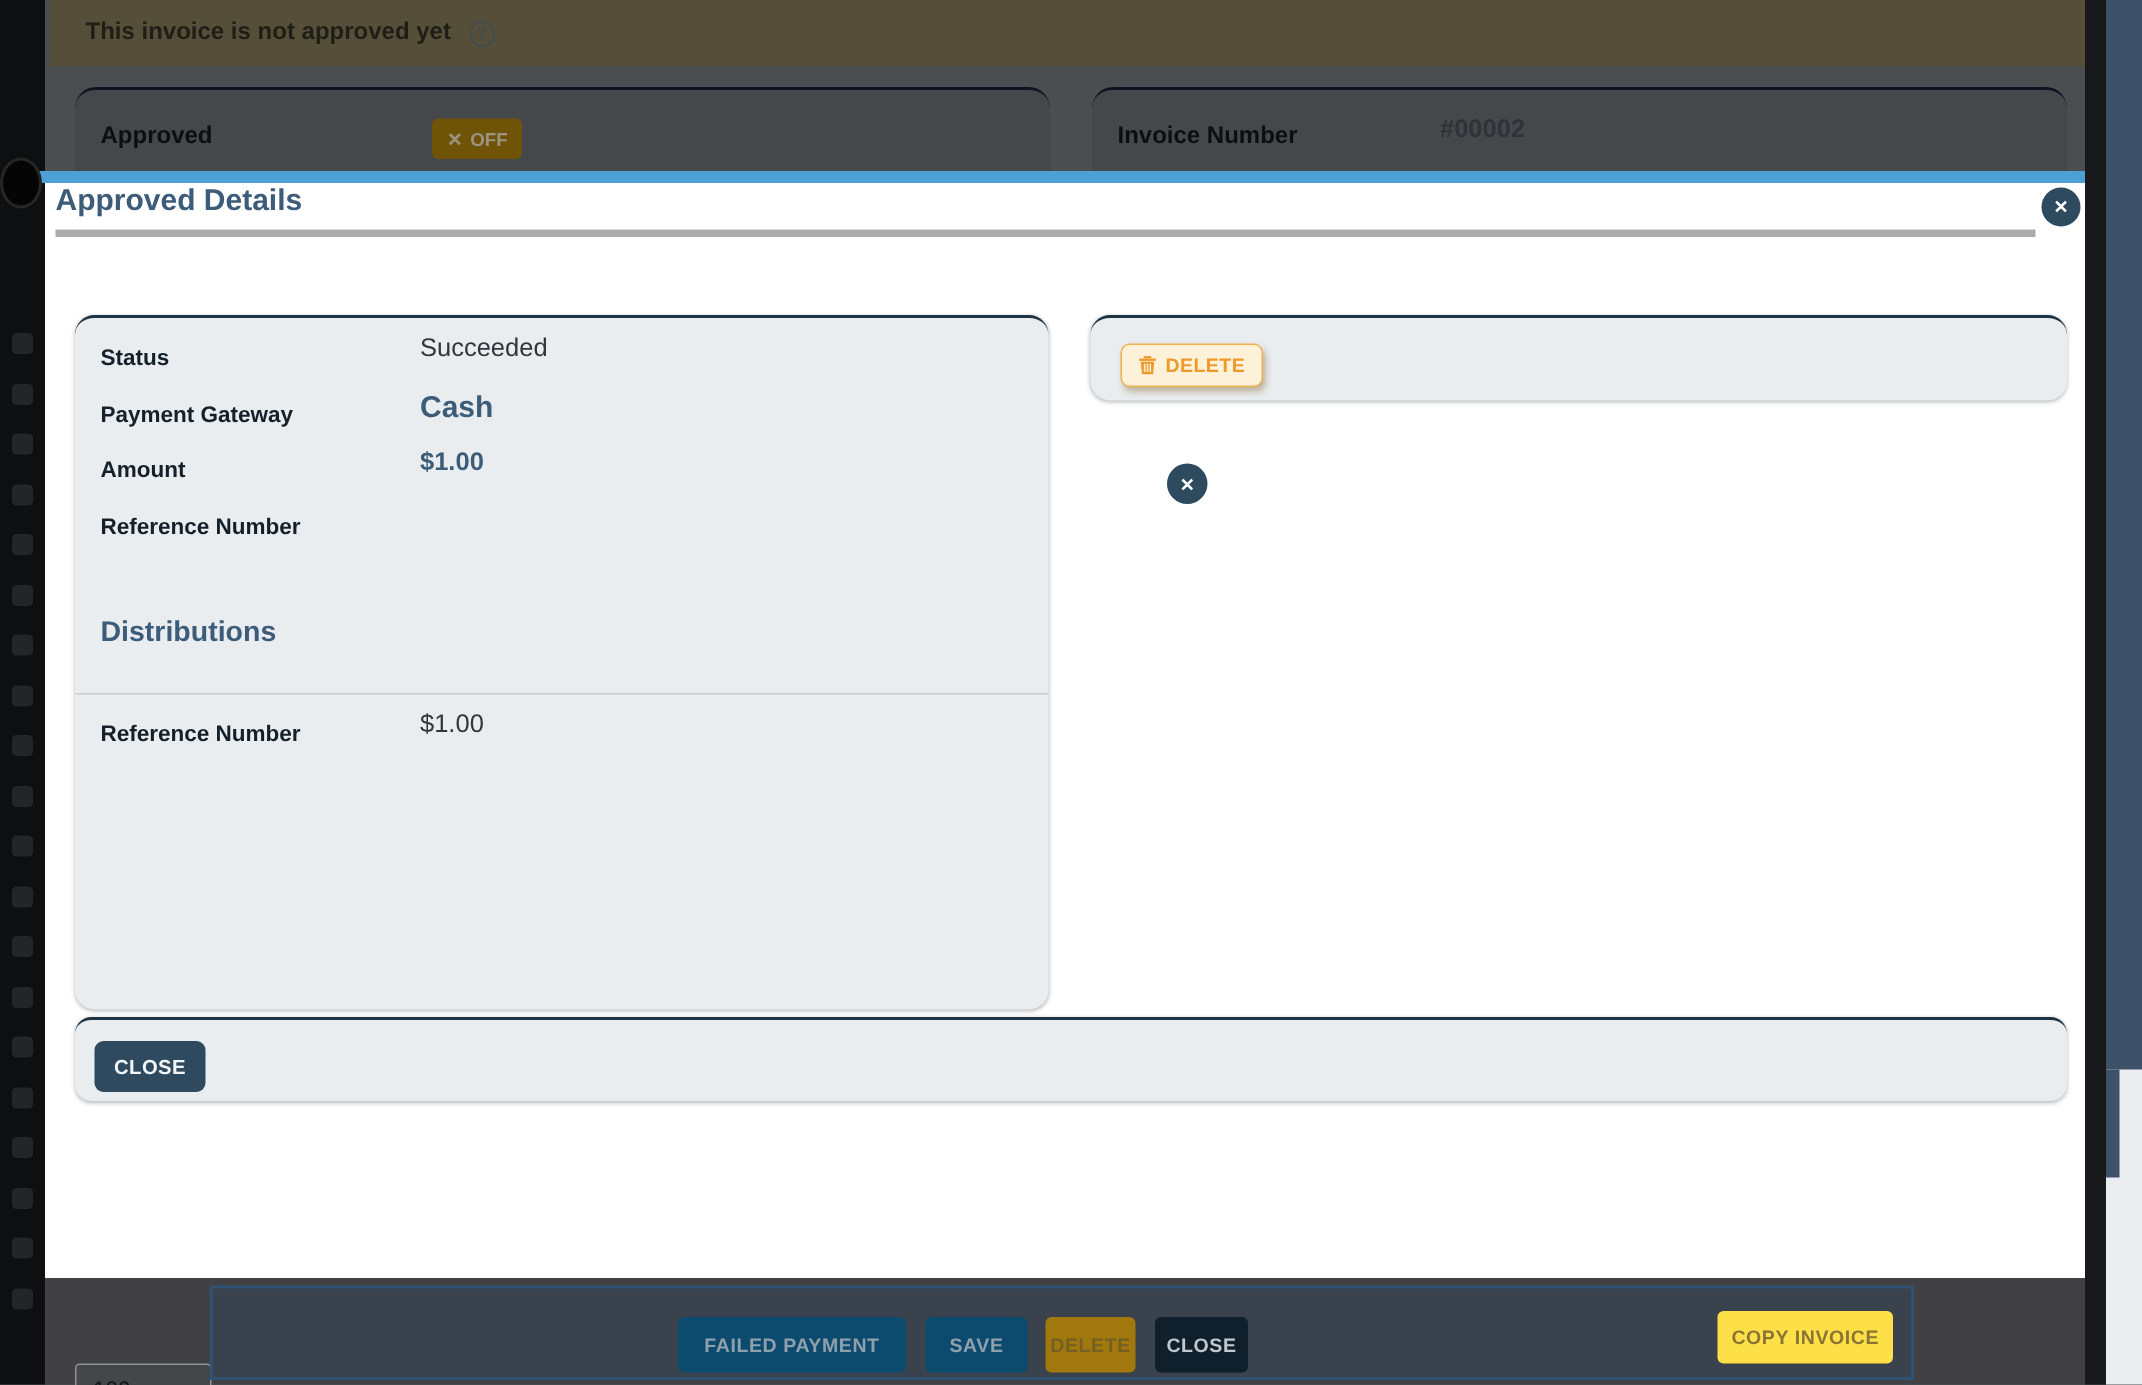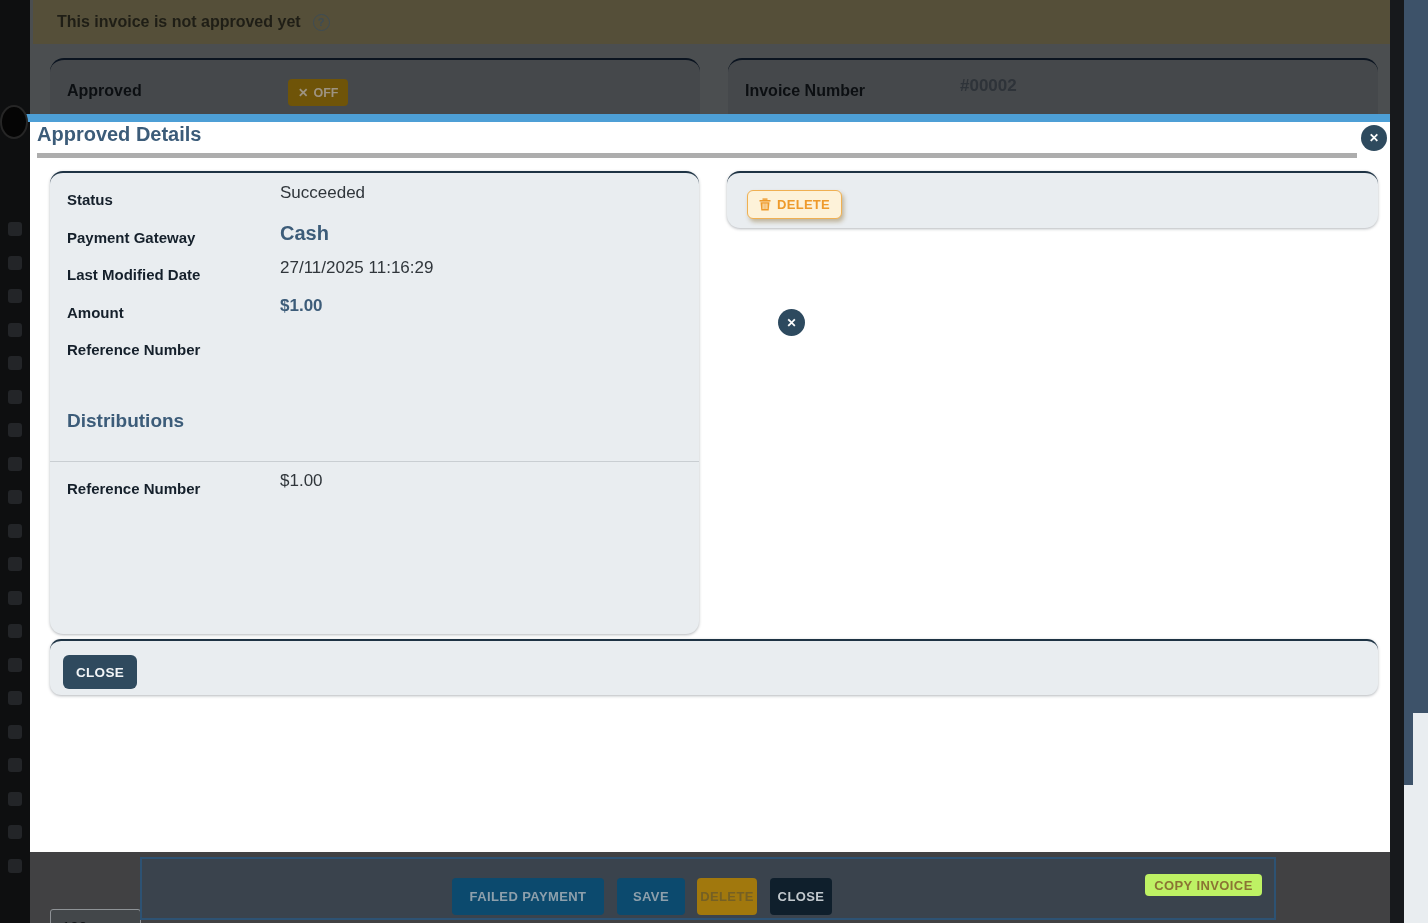--- a/index.html
+++ b/index.html
@@ -38,21 +38,21 @@
     border-right:2px solid #1b1e21; border-bottom:2px solid #1b1e21; transform:rotate(45deg); }
 
   .pg-footer { position:absolute; left:140px; top:857px; width:1136px; height:63px;
     background:#3a434d; border:2px solid #2d5273; }
   .pg-btn { position:absolute; top:19px; height:37px; border:none; border-radius:4px;
     font-size:13px; font-weight:700; letter-spacing:.4px; cursor:pointer;
     font-family:"Liberation Sans", sans-serif; }
   .pg-btn.blue  { background:#0c4a6e; color:#8ea0ac; }
   .pg-btn.amber { background:#a1780d; color:#756024; }
   .pg-btn.dark  { background:#0f1f2c; color:#c2c9ce; }
-  .pg-btn.copy  { background:#bef264; color:#8a7433; top:15px; height:22px; }
+  .pg-btn.copy  { background:#fde047; color:#8a7433; top:15px; height:35px; }
 
   
   .edge-strip { position:absolute; left:1390px; top:0; width:14px; height:923px;
     background:#17191c; z-index:45; }
   .scrollbar { position:absolute; left:1404px; top:0; width:24px; height:923px;
     background:#e9edf0; z-index:60; }
   .sb-thumb { position:absolute; left:0; top:0; width:24px; height:713px; background:#3d5269; cursor:pointer; }
   .sb-thumb-tail { position:absolute; left:0; top:713px; width:9px; height:72px; background:#3d5269; }
 
   
@@ -70,21 +70,21 @@
     background:#4d9fd6; z-index:50; }
   .modal-title { position:absolute; left:25px; top:9px; font-size:20px;
     font-weight:700; color:#3c5c79; }
   .modal-close { position:absolute; left:1349px; top:11px; width:26px; height:26px;
     border-radius:50%; background:#2e4a5e; color:#ffffff; border:none; cursor:pointer;
     font-size:12px; font-weight:700; display:flex; align-items:center; justify-content:center; }
   .title-rule { position:absolute; left:25px; top:39px; width:1320px; height:5px;
     background:#adadad; }
 
   .panel { position:absolute; background:#e9edf0; border-top:2.5px solid #1e3344;
-    border-radius:13px; box-shadow:0 1px 3px rgba(40,50,60,.35); }
+    border-radius:13px; box-shadow:0 1px 3px rgba(40,50,60,.35);margin-top:39px; }
   .panel.details { left:38px; top:57px; width:649px; height:463px; padding-top:8px; }
   .panel.actions { left:715px; top:57px; width:651px; height:57px; }
   .panel.mfooter { left:38px; top:525px; width:1328px; height:56px; border-radius:11px; }
 
   .drow { height:37.5px; display:flex; align-items:center; padding-left:17px; }
   .drow .k { width:213px; font-size:15px; font-weight:700; color:#15202b; }
   .drow .v { font-size:17px; color:#30363b; transform:translateY(-7px); }
   .drow .v.v-lg { font-size:20px; font-weight:700; color:#3c5c79; transform:translateY(-4px); }
   .drow .v.v-md { font-size:17px; font-weight:700; color:#3c5c79; transform:translateY(-6px); }
 
@@ -152,24 +152,20 @@
   <div class="title-rule"></div>
 
   <div class="panel details">
     <div class="drow">
       <span class="k">Status</span>
       <span class="v">Succeeded</span>
     </div>
     <div class="drow">
       <span class="k">Payment Gateway</span>
       <span class="v v-lg">Cash</span>
-    </div>
-    <div class="drow">
-      <span class="k">Last Modified Date</span>
-      <span class="v">27/11/2025 11:16:29</span>
     </div>
     <div class="drow">
       <span class="k">Amount</span>
       <span class="v v-md">$1.00</span>
     </div>
     <div class="drow">
       <span class="k">Reference Number</span>
       <span class="v"></span>
     </div>
 

